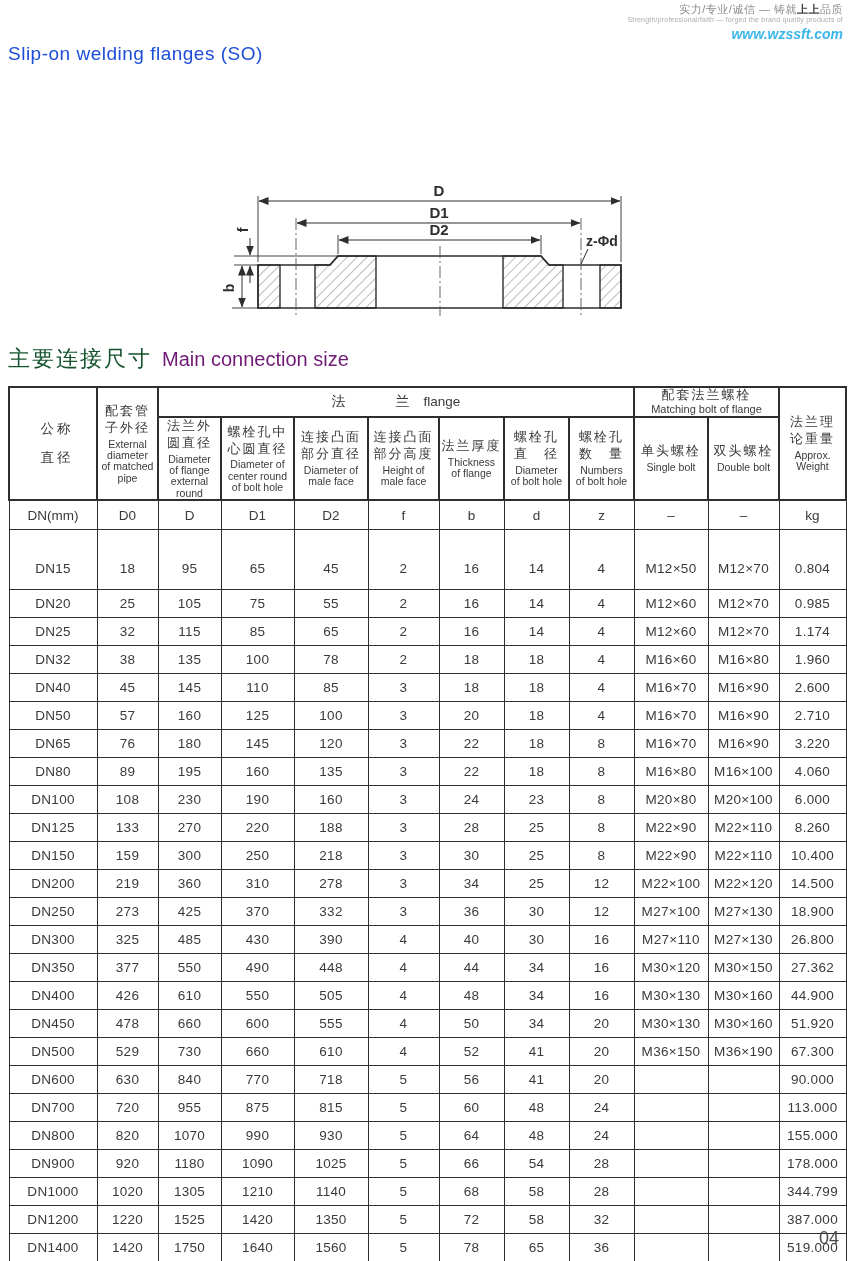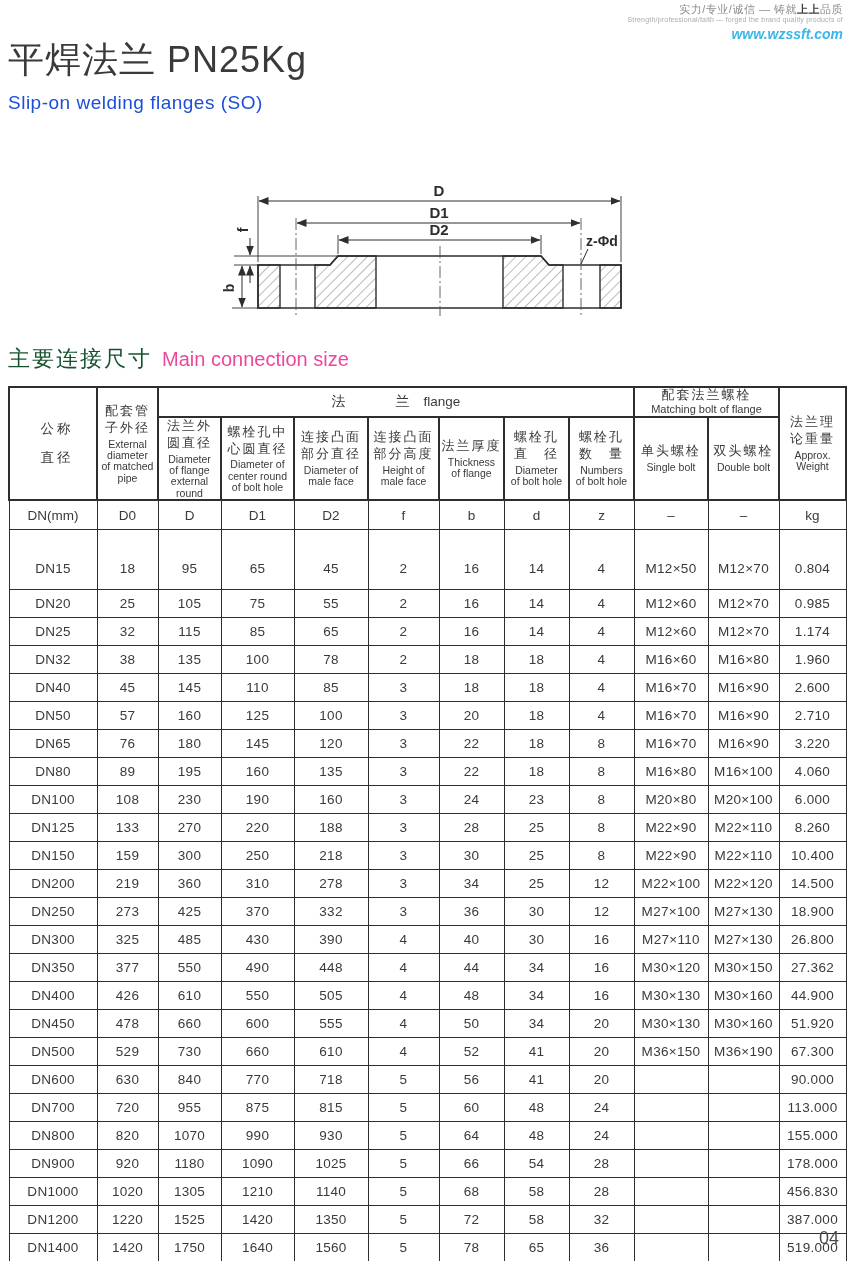--- a/index.html
+++ b/index.html
@@ -22,21 +22,21 @@
 
   
   .diagram { position:absolute; left:188px; top:178px; }
   .diagram text { font-family:"Liberation Sans", sans-serif; fill:#2e2e2e; }
   .dimlabel { font-size:15px; font-weight:bold; }
   .dimlabel-sm { font-size:14px; font-weight:bold; }
 
   
   .section-title { position:absolute; left:8px; top:344px; }
   .section-cn { font-size:22px; letter-spacing:2px; color:#14532d; }
-  .section-en { font-size:20px; color:#ec4899; margin-left:10px; }
+  .section-en { font-size:20px; color:#701a75; margin-left:10px; }
 
   
   .spec-table { position:absolute; left:8px; top:386px; border-collapse:collapse; table-layout:fixed; }
   .spec-table th, .spec-table td {
     border:1px solid #2e2e2e; text-align:center; vertical-align:middle;
     padding:0; font-weight:normal; color:#3a3a3a; overflow:hidden;
   }
   .spec-table thead th { border-width:2px; }
   .h-group th { height:28px; }
   .h-sub th { height:72px; }
@@ -60,21 +60,20 @@
 
 <div class="page">
 
   <div class="tagline">
     <div class="tagline-cn"><span>实力/专业/诚信 — 铸就</span><span class="strong">上上</span><span>品质</span></div>
     <div class="tagline-en">Strength/professional/faith — forged the brand quality products of</div>
     <div class="website">www.wzssft.com</div>
   </div>
 
   <div class="title-block">
-    <div class="title-cn">平焊法兰 PN25Kg</div>
     <div class="title-en">Slip-on welding flanges (SO)</div>
   </div>
 
   <div class="diagram">
     <svg width="470" height="150" viewBox="0 0 470 150">
       <defs>
         <pattern id="hatch" patternUnits="userSpaceOnUse" width="7" height="7" patternTransform="rotate(45)">
           <line x1="0" y1="0" x2="0" y2="7" stroke="#6a6a6a" stroke-width="0.9"></line>
         </pattern>
         <marker id="arr" viewBox="0 0 10 10" refX="9.5" refY="5" markerWidth="10" markerHeight="10" orient="auto-start-reverse">
@@ -551,21 +550,21 @@
           <td>1020</td>
           <td>1305</td>
           <td>1210</td>
           <td>1140</td>
           <td>5</td>
           <td>68</td>
           <td>58</td>
           <td>28</td>
           <td></td>
           <td></td>
-          <td>456.830</td>
+          <td>344.799</td>
         </tr>
         <tr>
           <td>DN1200</td>
           <td>1220</td>
           <td>1525</td>
           <td>1420</td>
           <td>1350</td>
           <td>5</td>
           <td>72</td>
           <td>58</td>

